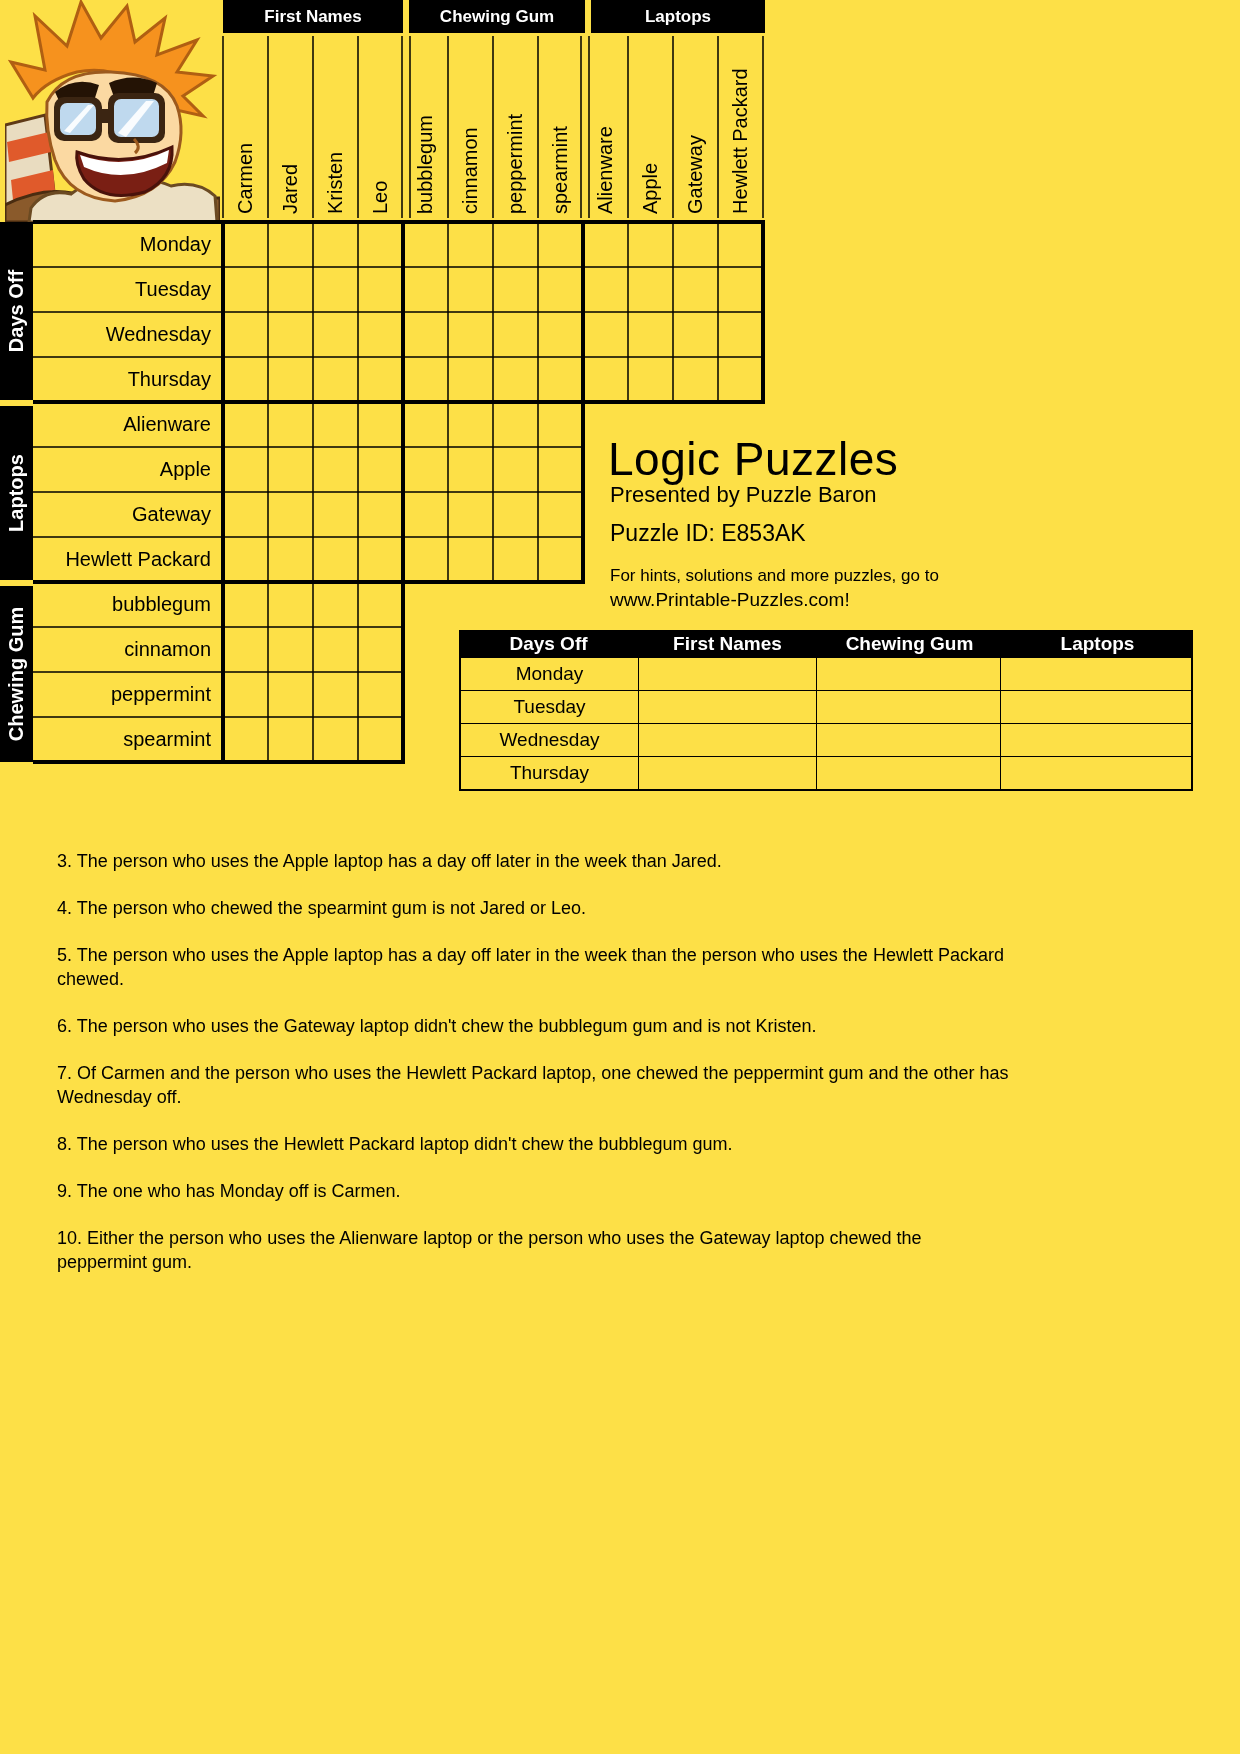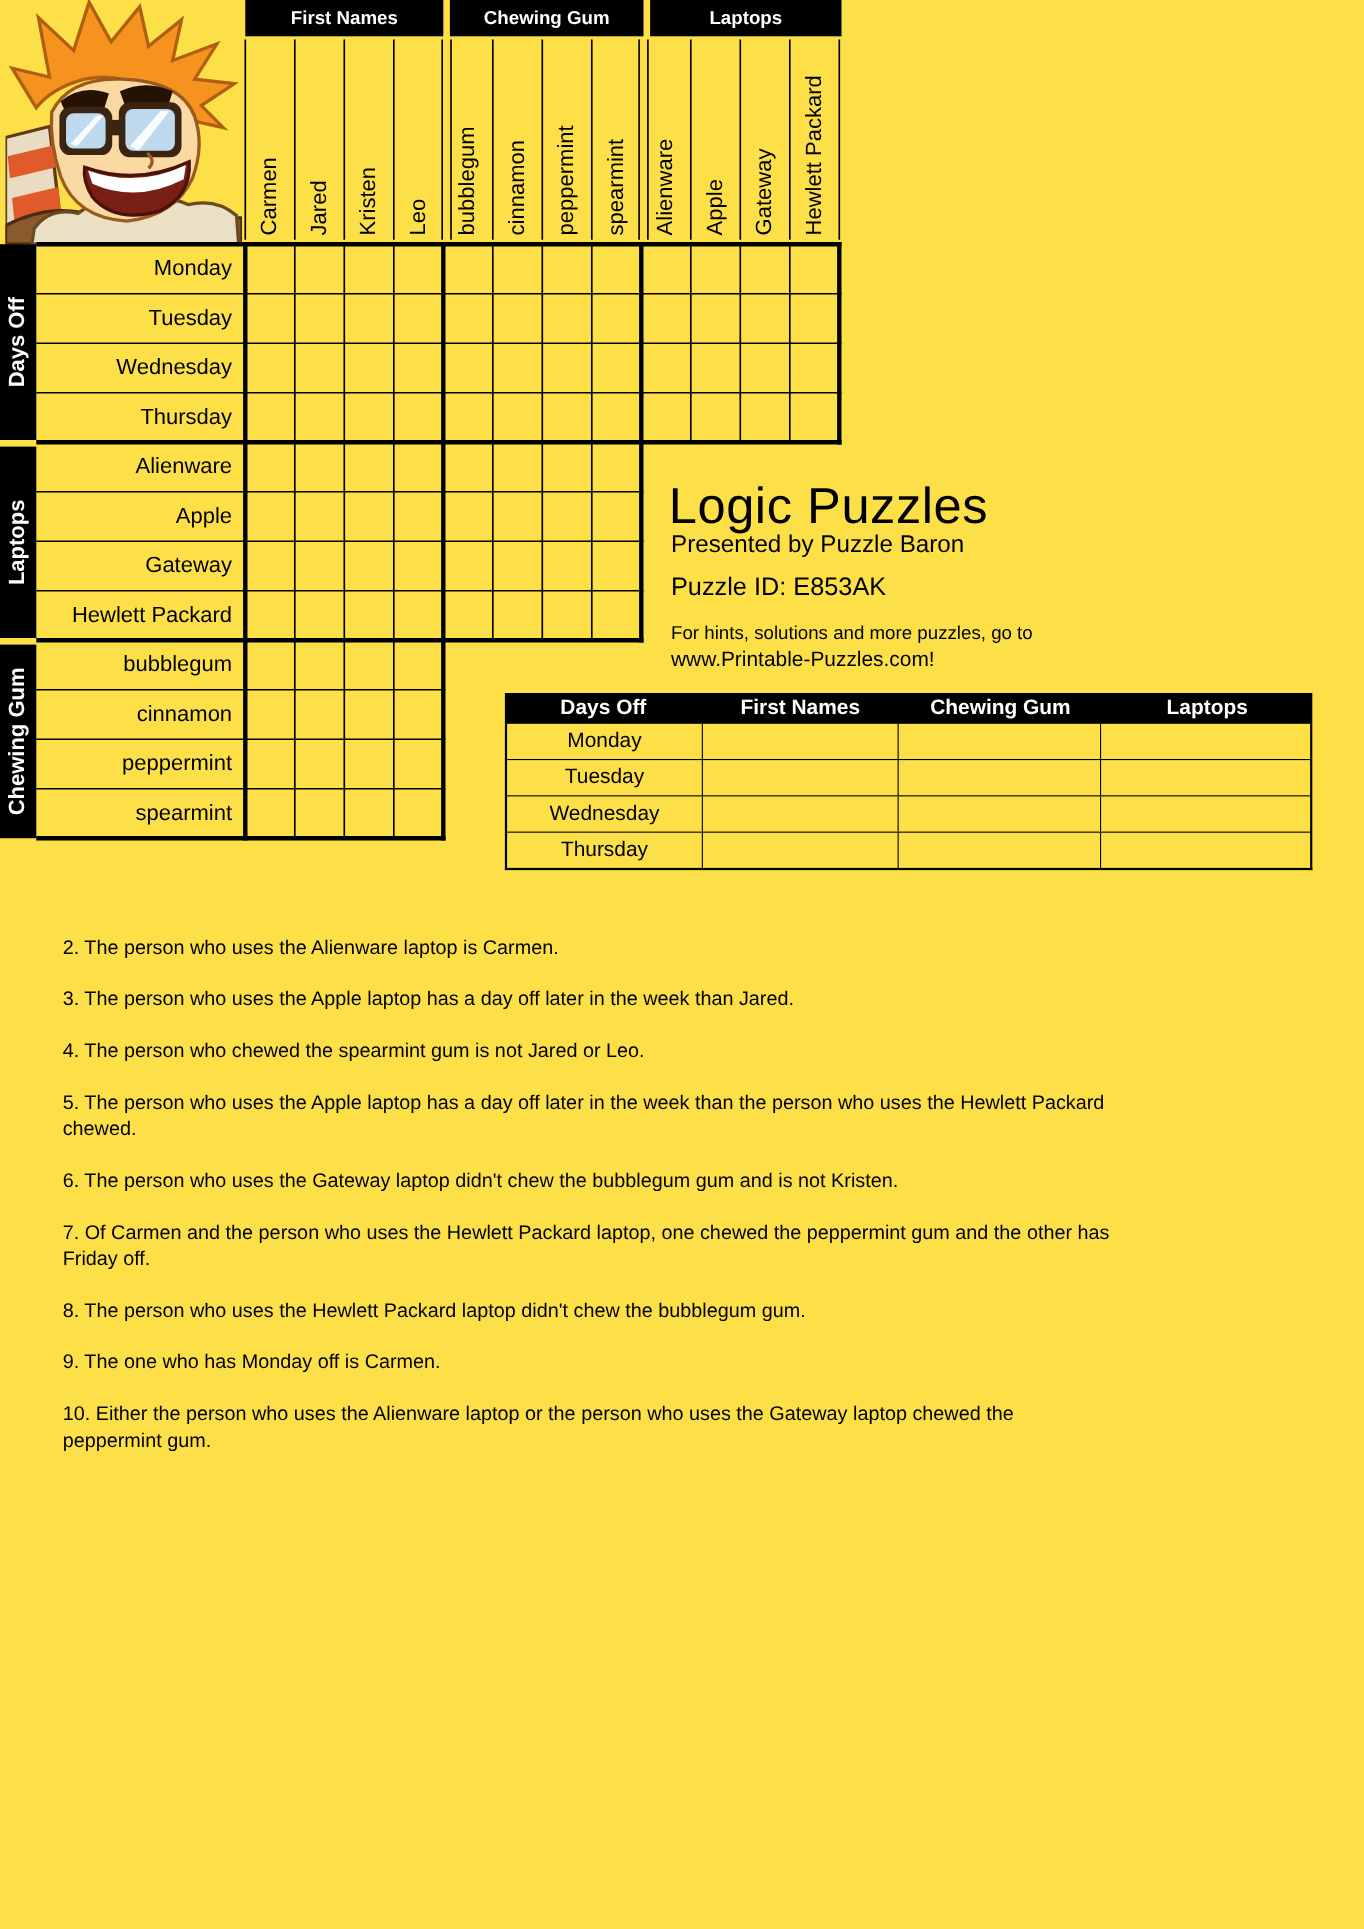--- a/index.html
+++ b/index.html
@@ -208,38 +208,35 @@
         <div class="c0 lab">Thursday</div>
         <div class="c1"></div>
         <div class="c2"></div>
         <div class="c3"></div>
       </div>
     </div>
   </div>
 
   <div class="clues">
     <div class="clue">
-      <div class="clue-line">2. The person who uses the Alienware laptop is Carmen.</div>
-    </div>
-    <div class="clue">
       <div class="clue-line">3. The person who uses the Apple laptop has a day off later in the week than Jared.</div>
     </div>
     <div class="clue">
       <div class="clue-line">4. The person who chewed the spearmint gum is not Jared or Leo.</div>
     </div>
     <div class="clue">
       <div class="clue-line">5. The person who uses the Apple laptop has a day off later in the week than the person who uses the Hewlett Packard</div>
       <div class="clue-line">chewed.</div>
     </div>
     <div class="clue">
       <div class="clue-line">6. The person who uses the Gateway laptop didn't chew the bubblegum gum and is not Kristen.</div>
     </div>
     <div class="clue">
       <div class="clue-line">7. Of Carmen and the person who uses the Hewlett Packard laptop, one chewed the peppermint gum and the other has</div>
-      <div class="clue-line">Friday off.</div>
+      <div class="clue-line">Wednesday off.</div>
     </div>
     <div class="clue">
       <div class="clue-line">8. The person who uses the Hewlett Packard laptop didn't chew the bubblegum gum.</div>
     </div>
     <div class="clue">
       <div class="clue-line">9. The one who has Monday off is Carmen.</div>
     </div>
     <div class="clue">
       <div class="clue-line">10. Either the person who uses the Alienware laptop or the person who uses the Gateway laptop chewed the</div>
       <div class="clue-line">peppermint gum.</div>

